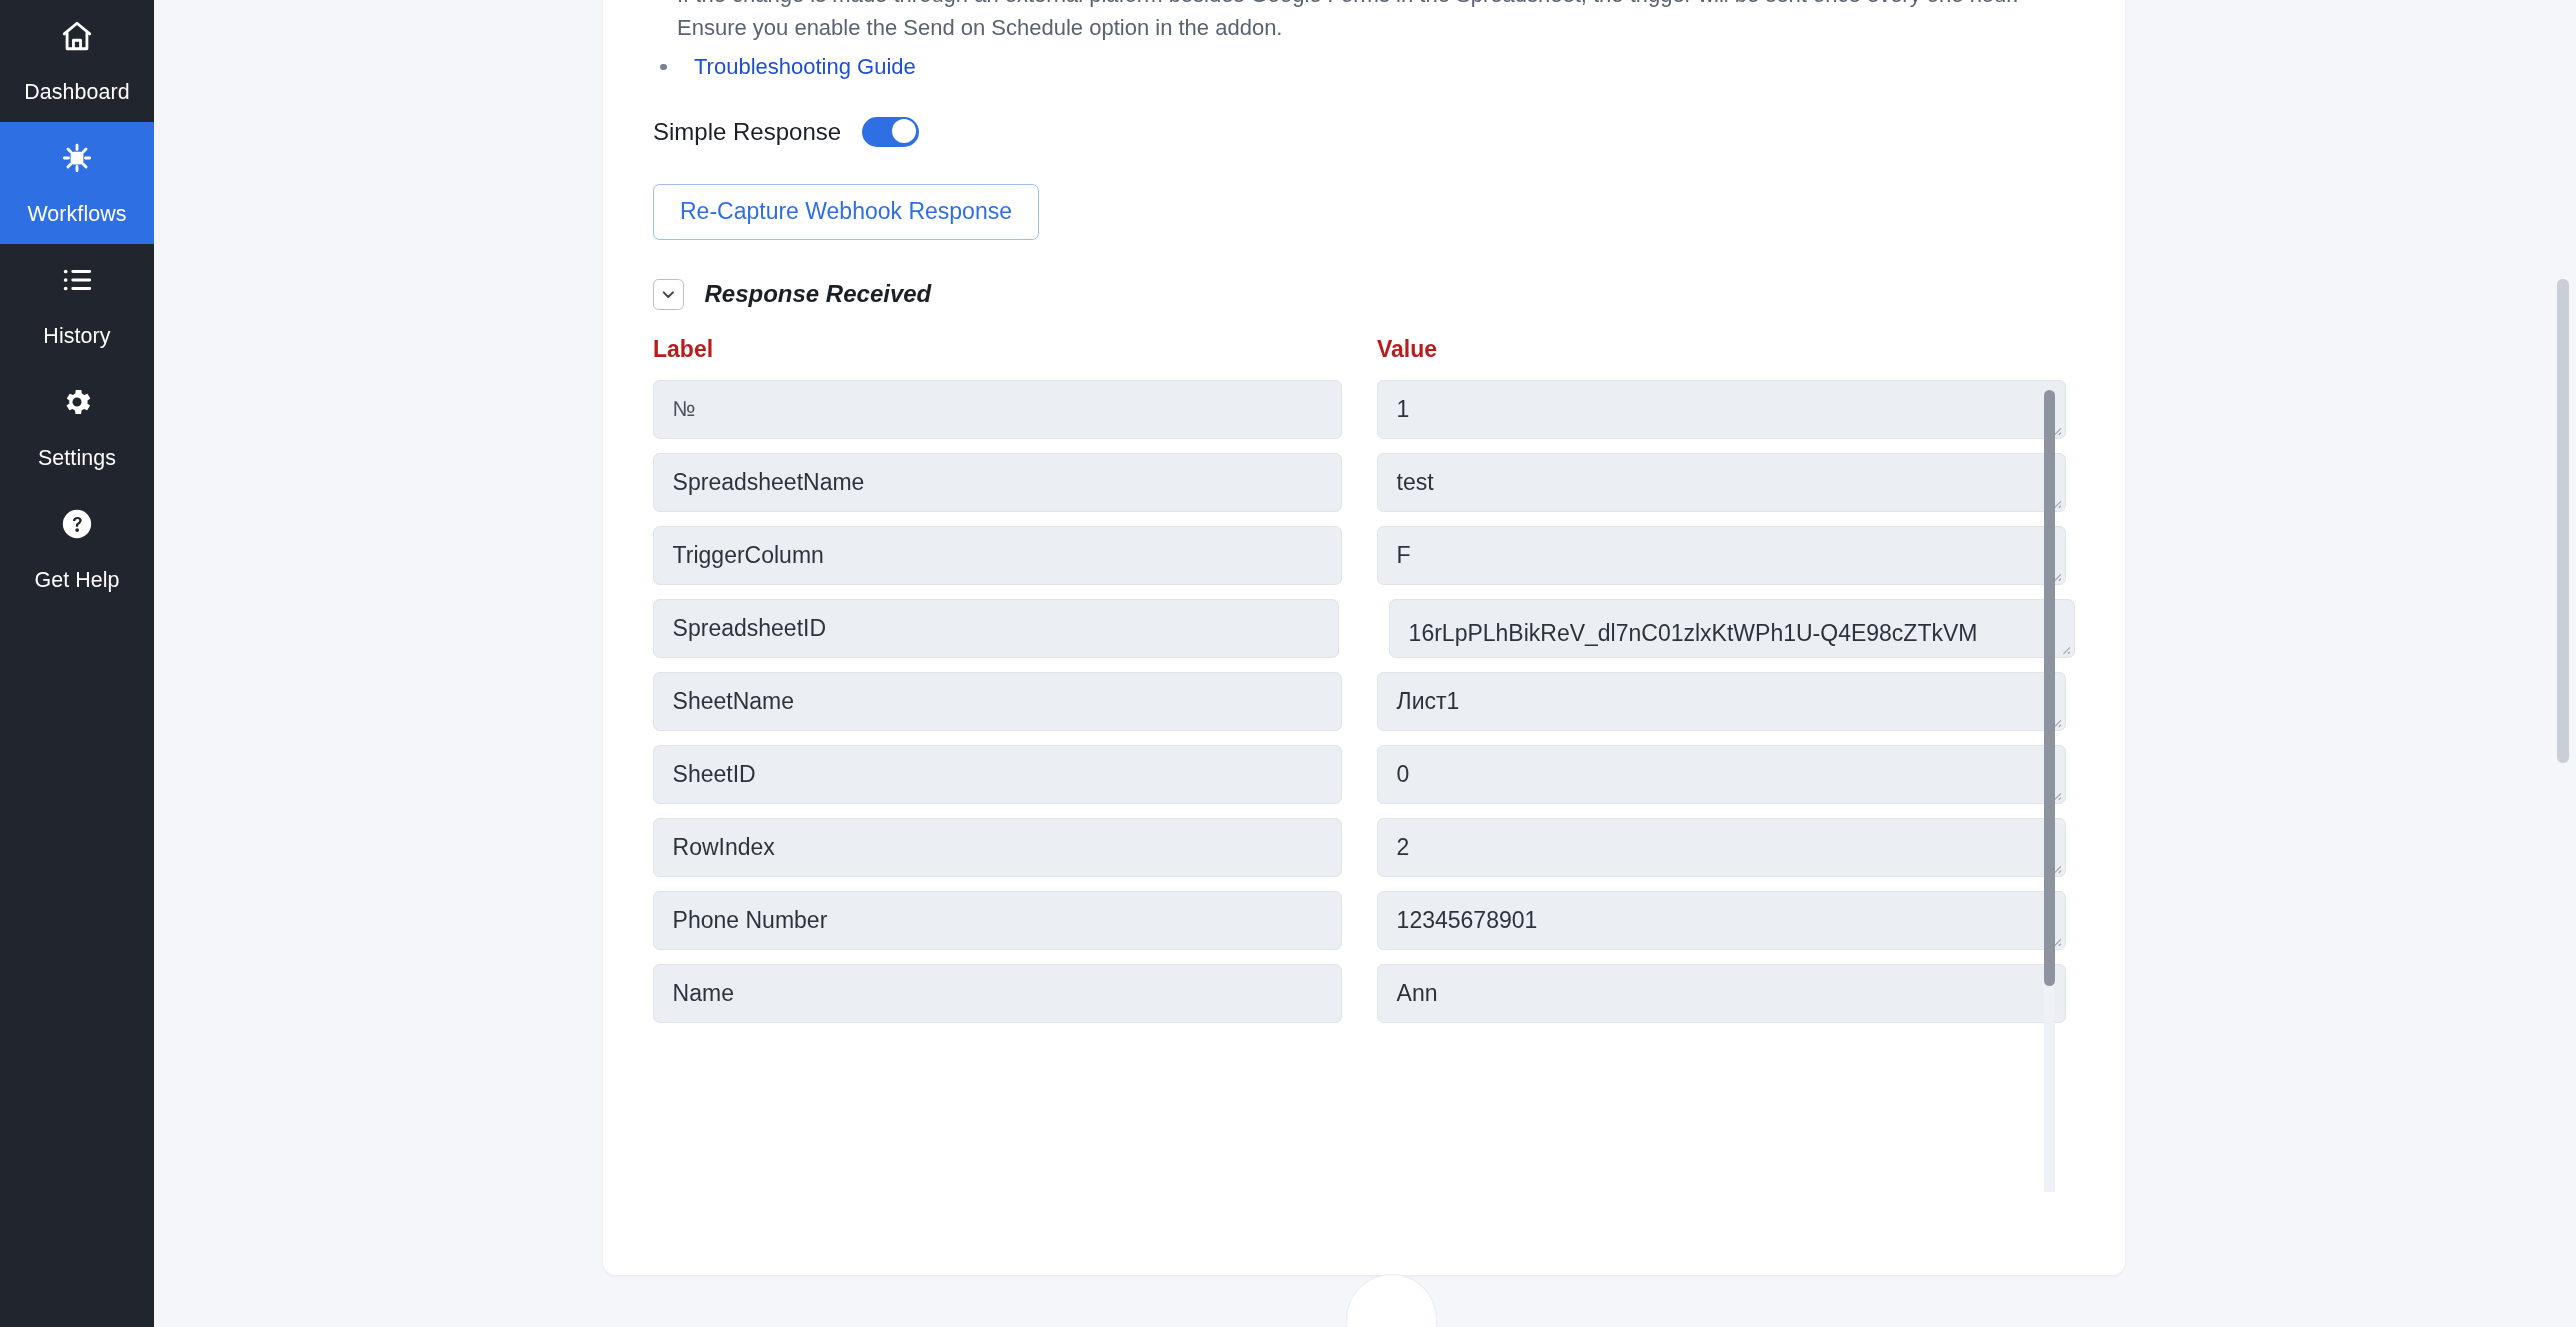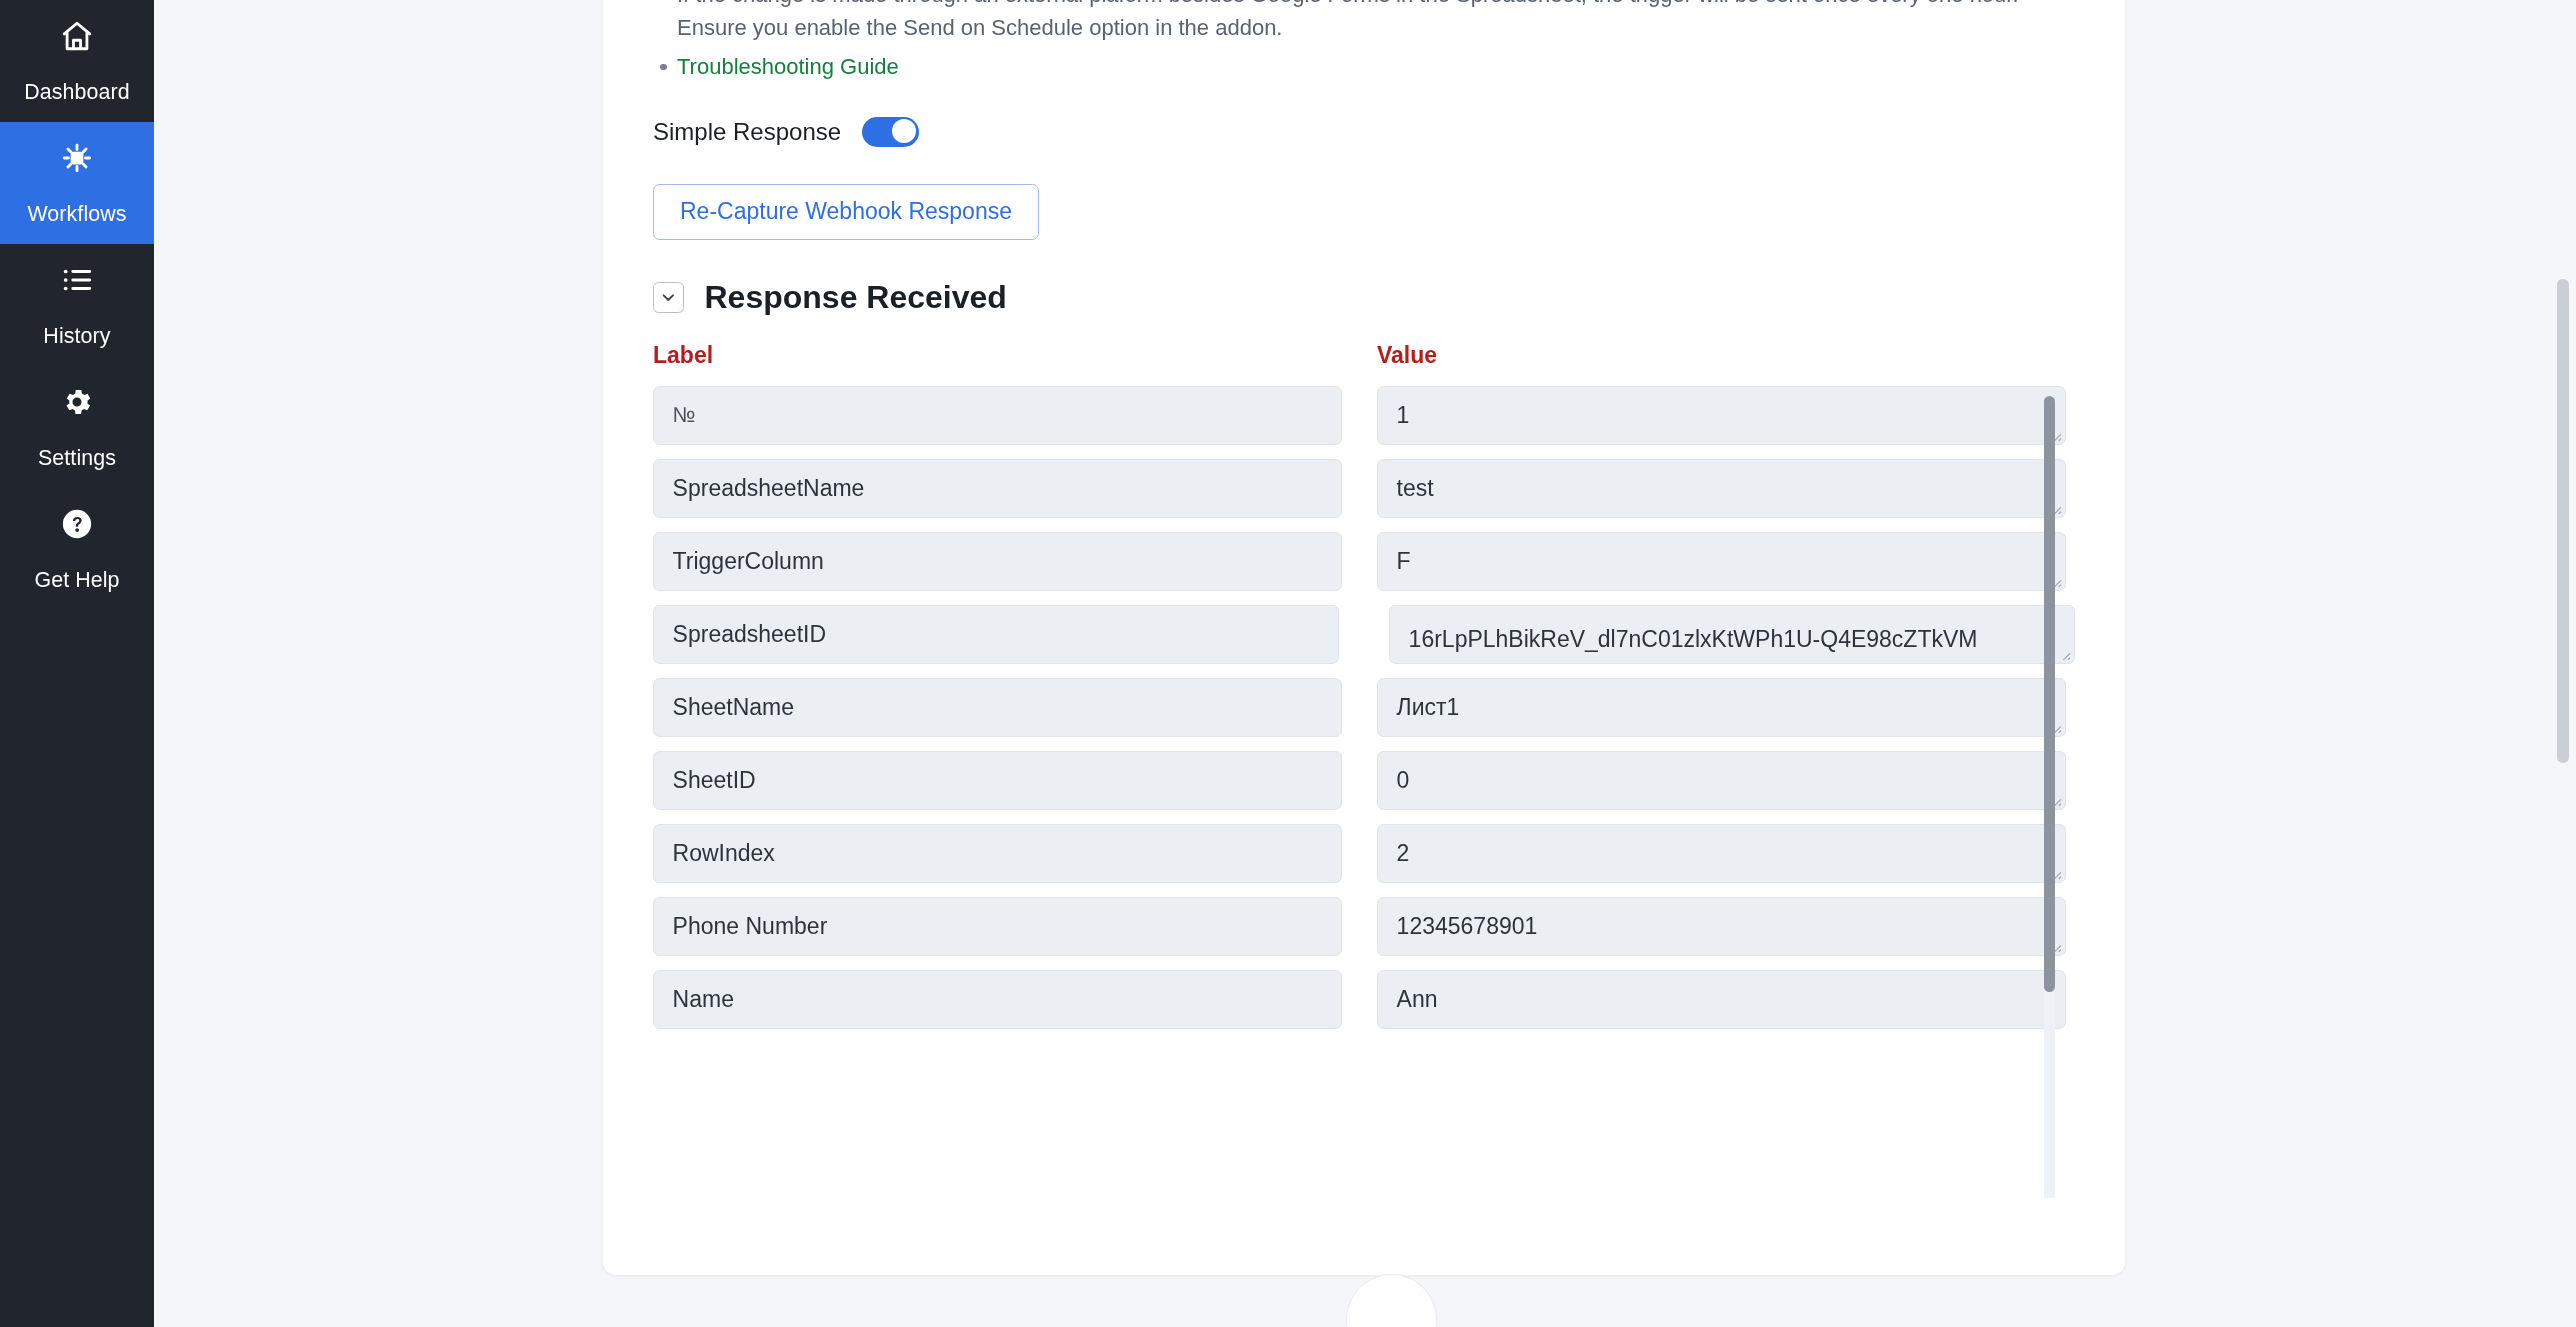--- a/index.html
+++ b/index.html
@@ -98,23 +98,24 @@
   .note-li::before {
     content: "";
     position: absolute;
     left: -17px;
     top: 14px;
     width: 6.5px; height: 6.5px;
     border-radius: 50%;
     background: #7b828e;
   }
   .note-link {
-    color: #15803d;
+    color: #1d4ed8;
     text-decoration: none;
     cursor: pointer;
+    margin-left: 17px;
   }
 
   
   .toggle-row {
     display: flex;
     align-items: center;
     gap: 20.5px;
     margin-top: 34px;
   }
   .toggle-label {
@@ -169,23 +170,24 @@
     border: 0.9px solid #b9bfc9;
     border-radius: 5.6px;
     background: #ffffff;
     display: flex;
     align-items: center;
     justify-content: center;
     cursor: pointer;
   }
   .chev-btn svg { display: block; }
   .section-title {
-    font-size: 32px;
+    font-size: 24px;
     color: #1b1f26;
     font-weight: 700;
+    font-style: italic;
   }
 
   
   .kv-wrap {
     position: relative;
     margin-top: 26px;
     height: 856px;
     overflow: hidden;
   }
   .kv-head {

